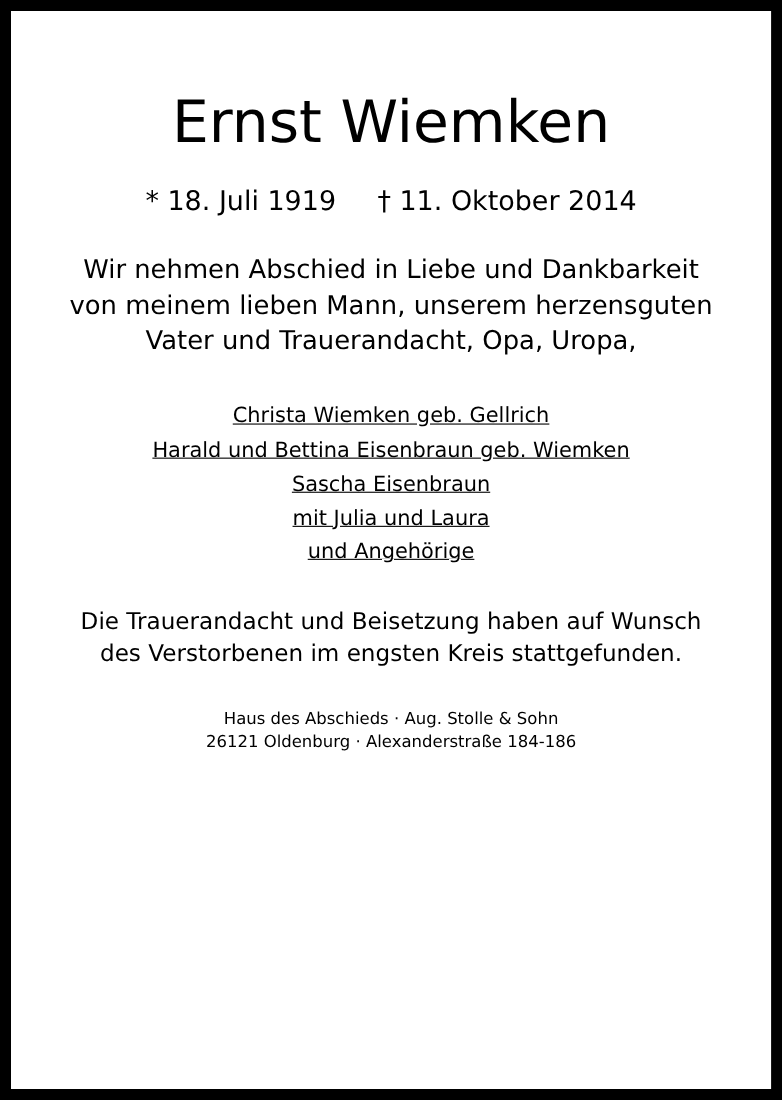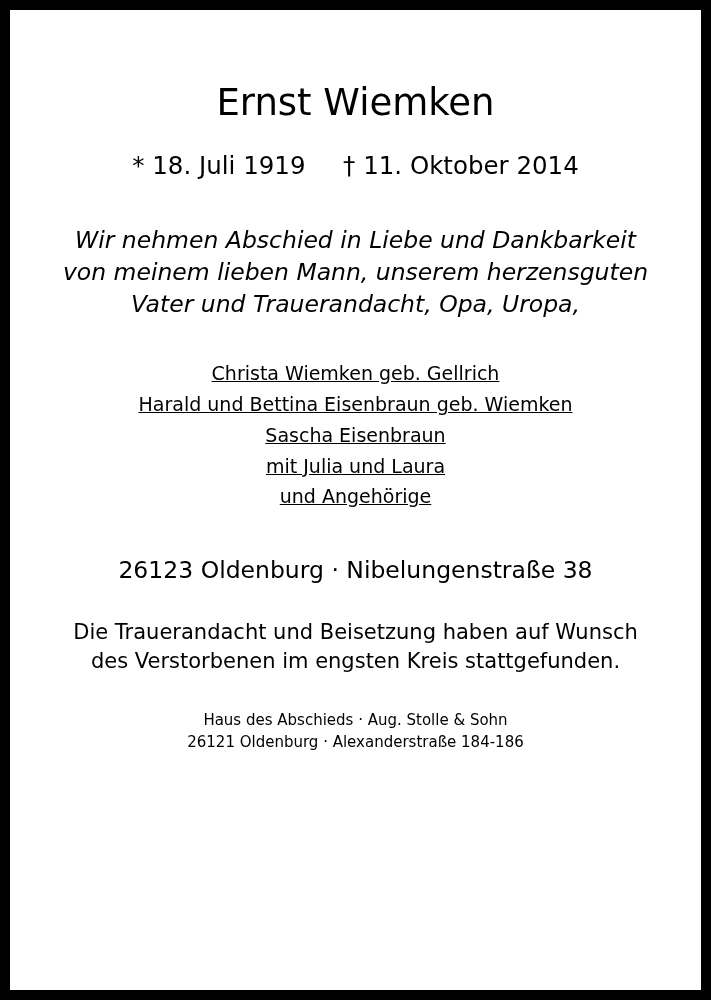--- a/index.html
+++ b/index.html
@@ -24,40 +24,39 @@
     box-sizing: border-box;
     width: 100%;
     height: 100%;
     background: #ffffff;
     color: #000000;
     text-align: center;
     padding: 74px 30px 20px 30px;
     position: relative;
   }
   .deceased-name {
-    font-size: 37px;
+    font-size: 53px;
     line-height: 1.05;
     font-weight: 400;
     letter-spacing: 0px;
     margin: 0;
   }
   .life-dates {
     margin-top: 28px;
     font-size: 24.5px;
     letter-spacing: 0px;
   }
   .life-dates .date-gap {
     display: inline-block;
     width: 22px;
   }
   .farewell-text {
-    margin-top: 44px;
+    margin-top: 32px;
     font-size: 23.5px;
     line-height: 1.37;
-    font-style: italic;
   }
   .survivors {
     margin-top: 38px;
     font-size: 19px;
     line-height: 1.62;
     text-decoration: underline;
   }
   .address-line {
     margin-top: 44px;
     font-size: 23.5px;
@@ -99,21 +98,20 @@
     </div>
 
     <div class="survivors">
       <span class="line">Christa Wiemken geb. Gellrich</span>
       <span class="line">Harald und Bettina Eisenbraun geb. Wiemken</span>
       <span class="line">Sascha Eisenbraun</span>
       <span class="line">mit Julia und Laura</span>
       <span class="line">und Angehörige</span>
     </div>
 
-    <div class="address-line">26123 Oldenburg · Nibelungenstraße 38</div>
 
     <div class="service-note">
       <span class="line">Die Trauerandacht und Beisetzung haben auf Wunsch</span>
       <span class="line">des Verstorbenen im engsten Kreis stattgefunden.</span>
     </div>
 
     <div class="funeral-home">
       <span class="line">Haus des Abschieds · Aug. Stolle &amp; Sohn</span>
       <span class="line">26121 Oldenburg · Alexanderstraße 184-186</span>
     </div>

